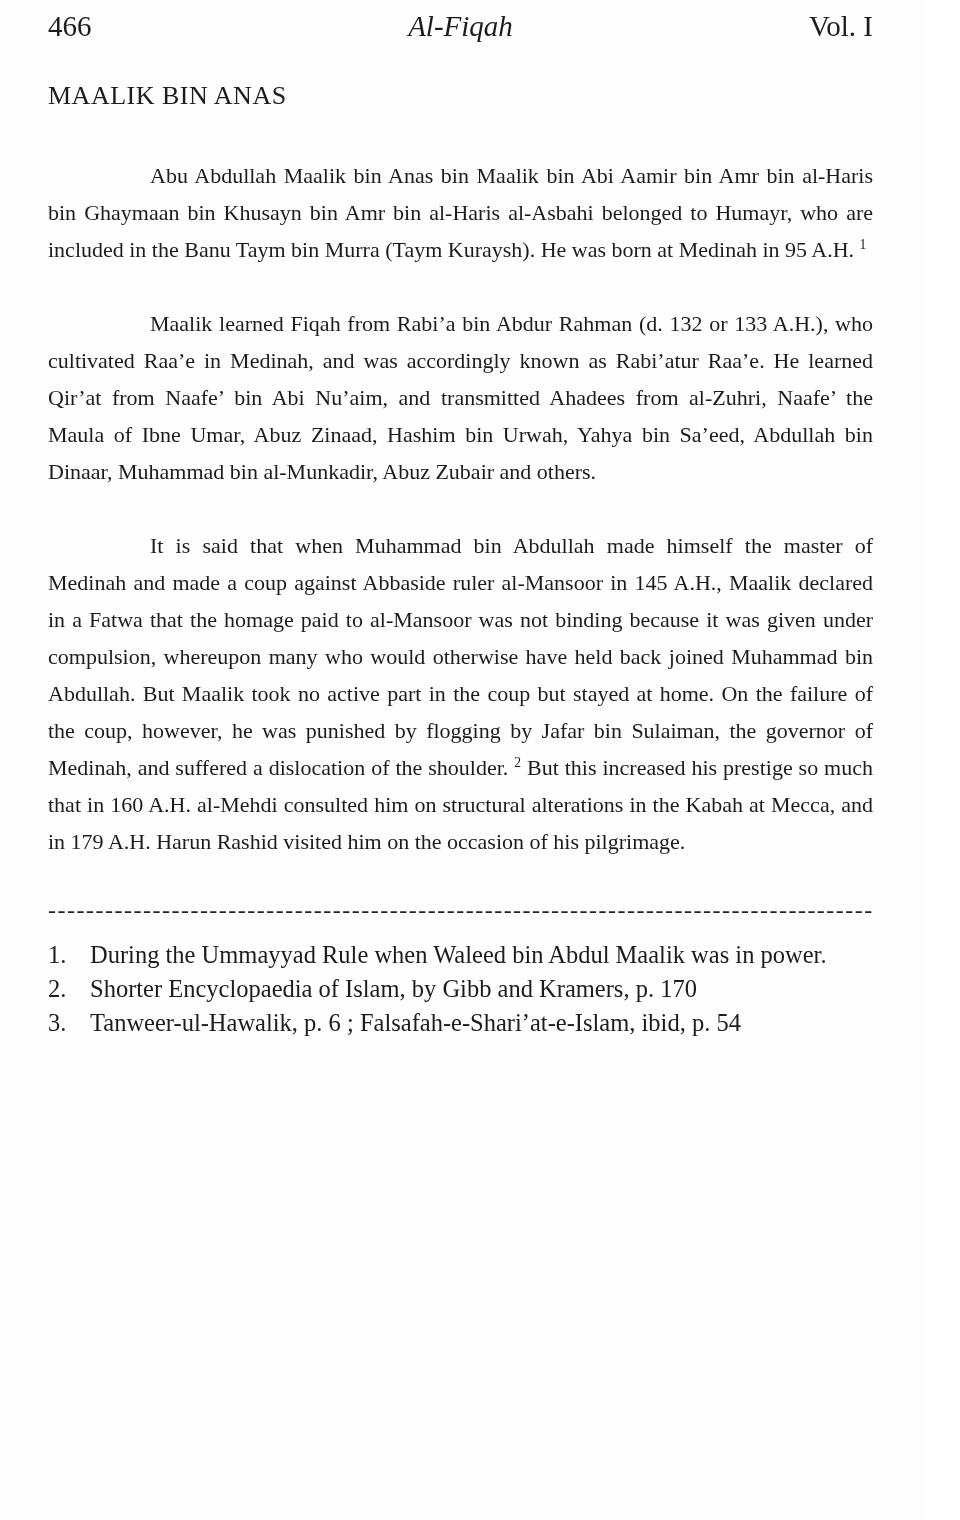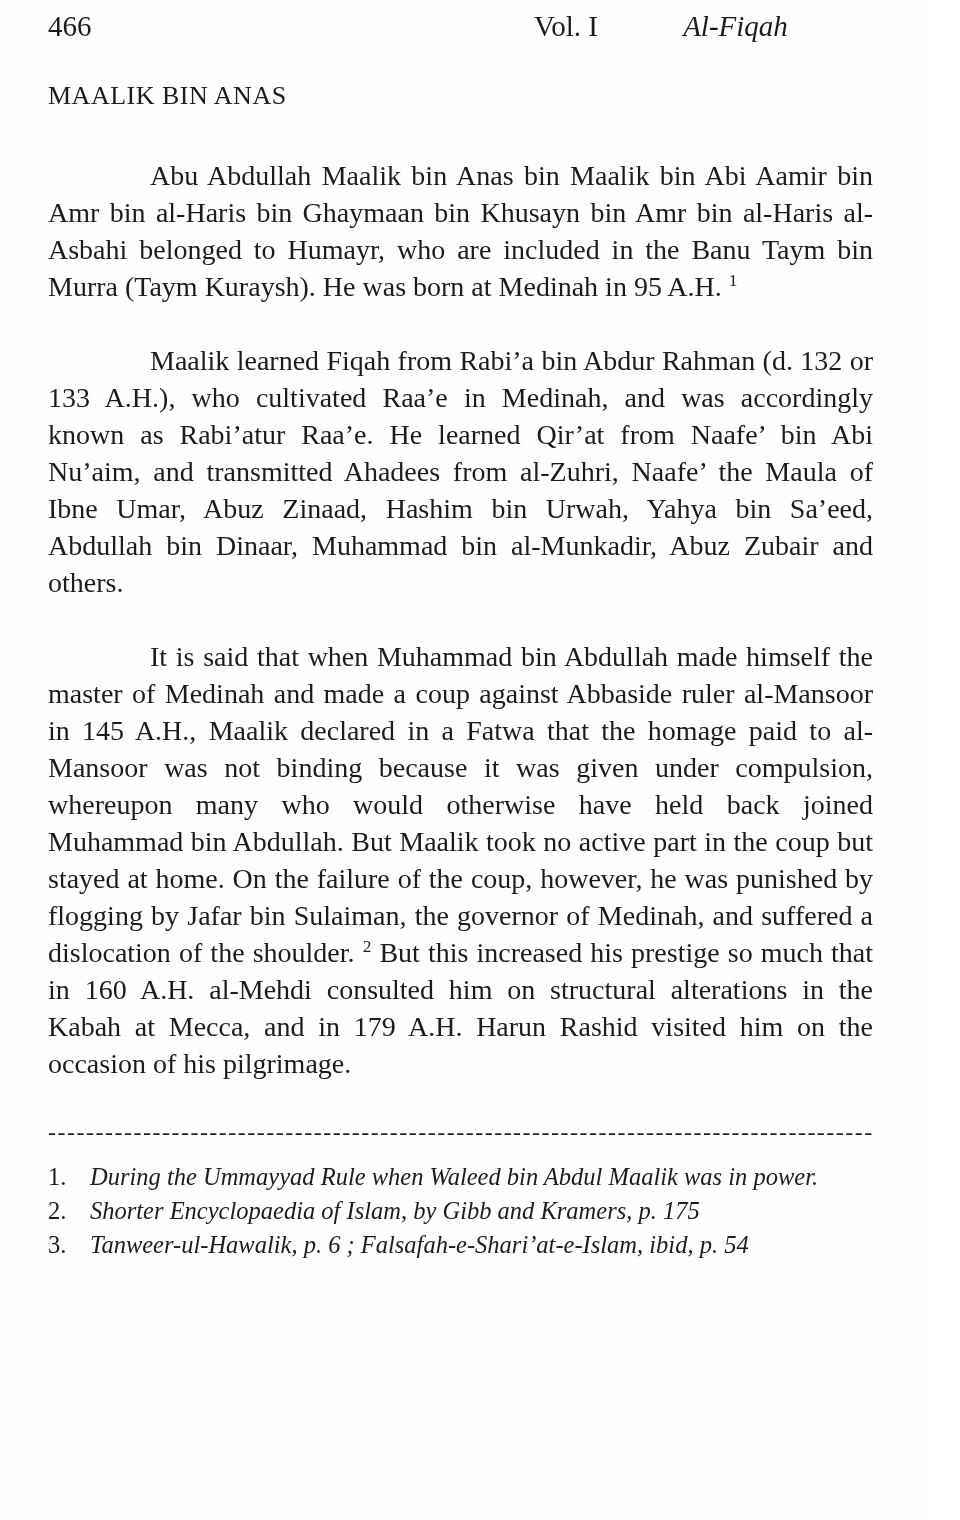--- a/index.html
+++ b/index.html
@@ -29,21 +29,21 @@
   .cell.right  { text-align: right; }
 
   .heading {
     font-size: 26px;
     font-weight: normal;
     letter-spacing: 0.5px;
     margin: 38px 0 46px 0;
   }
 
   .para {
-    font-size: 28px;
+    font-size: 22px;
     line-height: 37px;
     text-align: justify;
     text-indent: 102px;
     margin: 0 0 37px 0;
   }
   .para sup {
     font-size: 0.62em;
     line-height: 0;
     vertical-align: super;
   }
@@ -59,49 +59,49 @@
 
   .footnotes {
     margin-top: 14px;
     font-size: 24.5px;
     line-height: 34px;
   }
   .fn-row { display: flex; }
   .fn-num {
     flex: 0 0 42px;
   }
-  .fn-text { flex: 1 1 auto; font-style: italic; }
+  .fn-text { flex: 1 1 auto; }
 </style>
 </head>
 <body>
 
 <div class="page">
 
   <div class="page-header">
     <div class="cell left">466</div>
+    <div class="cell center">Al-Fiqah</div>
     <div class="cell right">Vol. I</div>
-    <div class="cell center">Al-Fiqah</div>
   </div>
 
   <div class="heading">MAALIK BIN ANAS</div>
 
   <p class="para">Abu Abdullah Maalik bin Anas bin Maalik bin Abi Aamir bin Amr bin al-Haris bin Ghaymaan bin Khusayn bin Amr bin al-Haris al-Asbahi belonged to Humayr, who are included in the Banu Taym bin Murra (Taym Kuraysh). He was born at Medinah in 95 A.H. <sup>1</sup></p>
   <p class="para">Maalik learned Fiqah from Rabi’a bin Abdur Rahman (d. 132 or 133 A.H.), who cultivated Raa’e in Medinah, and was accordingly known as Rabi’atur Raa’e. He learned Qir’at from Naafe’ bin Abi Nu’aim, and transmitted Ahadees from al-Zuhri, Naafe’ the Maula of Ibne Umar, Abuz Zinaad, Hashim bin Urwah, Yahya bin Sa’eed, Abdullah bin Dinaar, Muhammad bin al-Munkadir, Abuz Zubair and others.</p>
   <p class="para">It is said that when Muhammad bin Abdullah made himself the master of Medinah and made a coup against Abbaside ruler al-Mansoor in 145 A.H., Maalik declared in a Fatwa that the homage paid to al-Mansoor was not binding because it was given under compulsion, whereupon many who would otherwise have held back joined Muhammad bin Abdullah. But Maalik took no active part in the coup but stayed at home. On the failure of the coup, however, he was punished by flogging by Jafar bin Sulaiman, the governor of Medinah, and suffered a dislocation of the shoulder. <sup>2</sup>  But this increased his prestige so much that in 160 A.H. al-Mehdi consulted him on structural alterations in the Kabah at Mecca, and in 179 A.H. Harun Rashid visited him on the occasion of his pilgrimage.</p>
 
   <div class="separator">--------------------------------------------------------------------------------------------------------------------------------------------</div>
 
   <div class="footnotes">
     <div class="fn-row">
       <span class="fn-num">1.</span>
       <span class="fn-text">During the Ummayyad Rule when Waleed bin Abdul Maalik was in power.</span>
     </div>
     <div class="fn-row">
       <span class="fn-num">2.</span>
-      <span class="fn-text">Shorter Encyclopaedia of Islam, by Gibb and Kramers, p. 175</span>
+      <span class="fn-text">Shorter Encyclopaedia of Islam, by Gibb and Kramers, p. 170</span>
     </div>
     <div class="fn-row">
       <span class="fn-num">3.</span>
       <span class="fn-text">Tanweer-ul-Hawalik, p. 6 ; Falsafah-e-Shari’at-e-Islam, ibid, p. 54</span>
     </div>
   </div>
 
 </div>
 
 </body></html>

